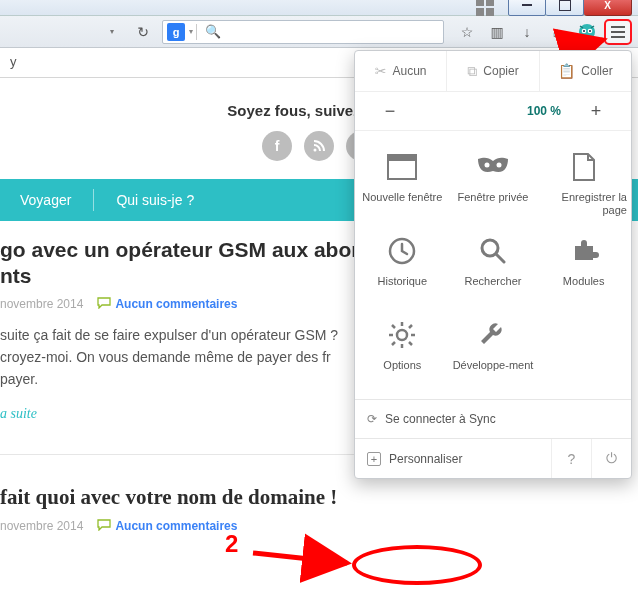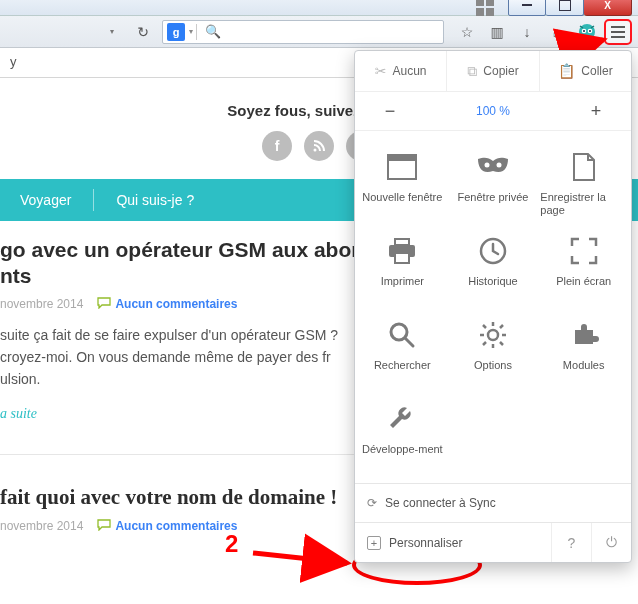--- a/index.html
+++ b/index.html
@@ -52,25 +52,25 @@
   .divider{ height:1px; background:#e6e6e6; margin-top:32px;}
 
   
   .menu-panel { position:absolute; top:50px; right:6px; width:278px; background:#fff; border:1px solid #c9ccd0; border-radius:4px; box-shadow:0 6px 18px rgba(0,0,0,.25); z-index:50; overflow:hidden;}
   .menu-row1 { display:flex; border-bottom:1px solid #eee;}
   .menu-row1 .cell{ flex:1; height:40px; display:flex; align-items:center; justify-content:center; gap:6px; font-size:12px; color:#666;}
   .menu-row1 .icon{ color:#bbb; font-size:14px;}
   .menu-row1 .sep{ width:1px; background:#eee;}
   .zoomrow{ display:flex; align-items:center; border-bottom:1px solid #eee;}
   .zoomrow .zbtn{ flex:0 0 70px; height:38px; display:flex; align-items:center; justify-content:center; color:#555; font-size:18px;}
-  .zoomrow .zval{ flex:1; text-align:center; font-size:12px; color:#3b82f6;}
+  .zoomrow .zval{ flex:1; text-align:right; font-size:12px; color:#0f766e;font-weight:bold;}
   .grid-area{ display:grid; grid-template-columns:repeat(3,1fr); padding:8px 2px;}
   .gitem{ display:flex; flex-direction:column; align-items:center; justify-content:flex-start; padding:10px 2px 6px; gap:6px;}
   .gitem .gicon{ width:36px; height:36px; display:flex; align-items:center; justify-content:center; color:#7b7b7b;}
-  .gitem .glabel{ font-size:11px; color:#555; text-align:left; line-height:1.15; min-height:26px;}
+  .gitem .glabel{ font-size:11px; color:#555; text-align:right; line-height:1.15; min-height:26px;}
   .panel-sep{ height:1px; background:#e6e6e6;}
   .sync-row{ height:38px; display:flex; align-items:center; gap:8px; padding:0 12px; font-size:12px; color:#555;}
   .sync-row .sicon{ color:#888;}
   .bottom-row{ height:40px; display:flex; align-items:center; border-top:1px solid #e6e6e6;}
   .customize{ flex:1; display:flex; align-items:center; gap:8px; padding:0 12px; font-size:12px; color:#555;}
   .plus-box{ width:14px; height:14px; border:1px solid #999; display:flex; align-items:center; justify-content:center; font-size:11px; color:#777; border-radius:2px;}
   .bottom-icons{ display:flex; align-items:center;}
   .bottom-icons .bicon{ width:40px; height:40px; display:flex; align-items:center; justify-content:center; color:#999; border-left:1px solid #eee; font-size:14px;}
   .callout{ position:absolute; color:#ff0000; font-weight:bold; font-size:24px; font-family:Arial; text-shadow:0 0 2px #fff;}
   .oval{ position:absolute; border:4px solid #ff0000; border-radius:50%; pointer-events:none;}
@@ -159,21 +159,21 @@
       <span class="bubble">
         <svg width="14" height="12" viewBox="0 0 14 12">
             <path d="M1 1h12v7H5l-3 3V8H1z" fill="none" stroke="#94bd2c" stroke-width="1.3"></path>
           </svg>
         <span>Aucun commentaires</span>
       </span>
     </div>
     <div class="post-body">
       <span>suite ça fait de se faire expulser d'un opérateur GSM ?</span><br>
       <span>croyez-moi. On vous demande même de payer des fr</span><br>
-      <span>ulsion.</span>
+      <span>payer.</span>
     </div>
     <div class="readmore"><a href="#">a suite</a></div>
     <div class="divider"></div>
   </div>
 
   <div class="post" style="padding-top:20px">
     <div class="post-title">fait quoi avec votre nom de domaine !</div>
     <div class="post-meta">
       <span>novembre 2014</span>
       <span class="bubble">
@@ -232,72 +232,54 @@
       <div class="gicon">
           <svg width="24" height="30" viewBox="0 0 24 30">
             <path d="M2 2 h14 l6 6 v20 h-20 z" fill="none" stroke="#7b7b7b" stroke-width="2"></path>
             <path d="M16 2 v6 h6" fill="none" stroke="#7b7b7b" stroke-width="2"></path>
           </svg>
         </div>
       <div class="glabel">Enregistrer la page</div>
     </div>
     <div class="gitem">
       <div class="gicon">
-          <svg width="30" height="28" viewBox="0 0 30 28">
-            <rect x="8" y="2" width="14" height="6" fill="none" stroke="#7b7b7b" stroke-width="2"></rect>
-            <rect x="2" y="8" width="26" height="12" rx="2" fill="#7b7b7b"></rect>
-            <rect x="8" y="16" width="14" height="10" fill="#fff" stroke="#7b7b7b" stroke-width="2"></rect>
-          </svg>
-        </div>
-      <div class="glabel">Imprimer</div>
-    </div>
-    <div class="gitem">
-      <div class="gicon">
           <svg width="30" height="30" viewBox="0 0 30 30">
             <circle cx="15" cy="15" r="12" fill="none" stroke="#7b7b7b" stroke-width="2.5"></circle>
             <path d="M15 8 v7 l5 3" stroke="#7b7b7b" stroke-width="2.5" fill="none" stroke-linecap="round"></path>
           </svg>
         </div>
       <div class="glabel">Historique</div>
     </div>
     <div class="gitem">
       <div class="gicon">
           <svg width="28" height="28" viewBox="0 0 28 28">
-            <path d="M2 9V2h7M19 2h7v7M26 19v7h-7M9 26H2v-7" stroke="#7b7b7b" stroke-width="2.5" fill="none"></path>
-          </svg>
-        </div>
-      <div class="glabel">Plein écran</div>
-    </div>
-    <div class="gitem">
-      <div class="gicon">
-          <svg width="28" height="28" viewBox="0 0 28 28">
             <circle cx="11" cy="11" r="8" fill="none" stroke="#7b7b7b" stroke-width="3"></circle>
             <path d="M17 17 l8 8" stroke="#7b7b7b" stroke-width="3" stroke-linecap="round"></path>
           </svg>
         </div>
       <div class="glabel">Rechercher</div>
+    </div>
+    <div class="gitem">
+      <div class="gicon">
+          <svg width="30" height="30" viewBox="0 0 30 30">
+            <path d="M6 10 h6 v-3 a3 3 0 1 1 6 0 v3 h6 v6 h3 a3 3 0 1 1 0 6 h-3 v2 h-18 z" fill="#7b7b7b"></path>
+          </svg>
+        </div>
+      <div class="glabel">Modules</div>
     </div>
     <div class="gitem">
       <div class="gicon">
           <svg width="30" height="30" viewBox="0 0 30 30">
             <circle cx="15" cy="15" r="5" fill="none" stroke="#7b7b7b" stroke-width="2.5"></circle>
             <g stroke="#7b7b7b" stroke-width="2.5">
               <path d="M15 2v4M15 24v4M2 15h4M24 15h4M5 5l3 3M22 22l3 3M25 5l-3 3M8 22l-3 3"></path>
             </g>
           </svg>
         </div>
       <div class="glabel">Options</div>
-    </div>
-    <div class="gitem">
-      <div class="gicon">
-          <svg width="30" height="30" viewBox="0 0 30 30">
-            <path d="M6 10 h6 v-3 a3 3 0 1 1 6 0 v3 h6 v6 h3 a3 3 0 1 1 0 6 h-3 v2 h-18 z" fill="#7b7b7b"></path>
-          </svg>
-        </div>
-      <div class="glabel">Modules</div>
     </div>
     <div class="gitem">
       <div class="gicon">
           <svg width="30" height="30" viewBox="0 0 30 30">
             <path d="M20 4 a6 6 0 0 0 -8 8 l-9 9 3 3 9-9 a6 6 0 0 0 8-8 l-5 5 -3-3 z" fill="#7b7b7b"></path>
           </svg>
         </div>
       <div class="glabel">Développe-ment</div>
     </div>
   </div>

